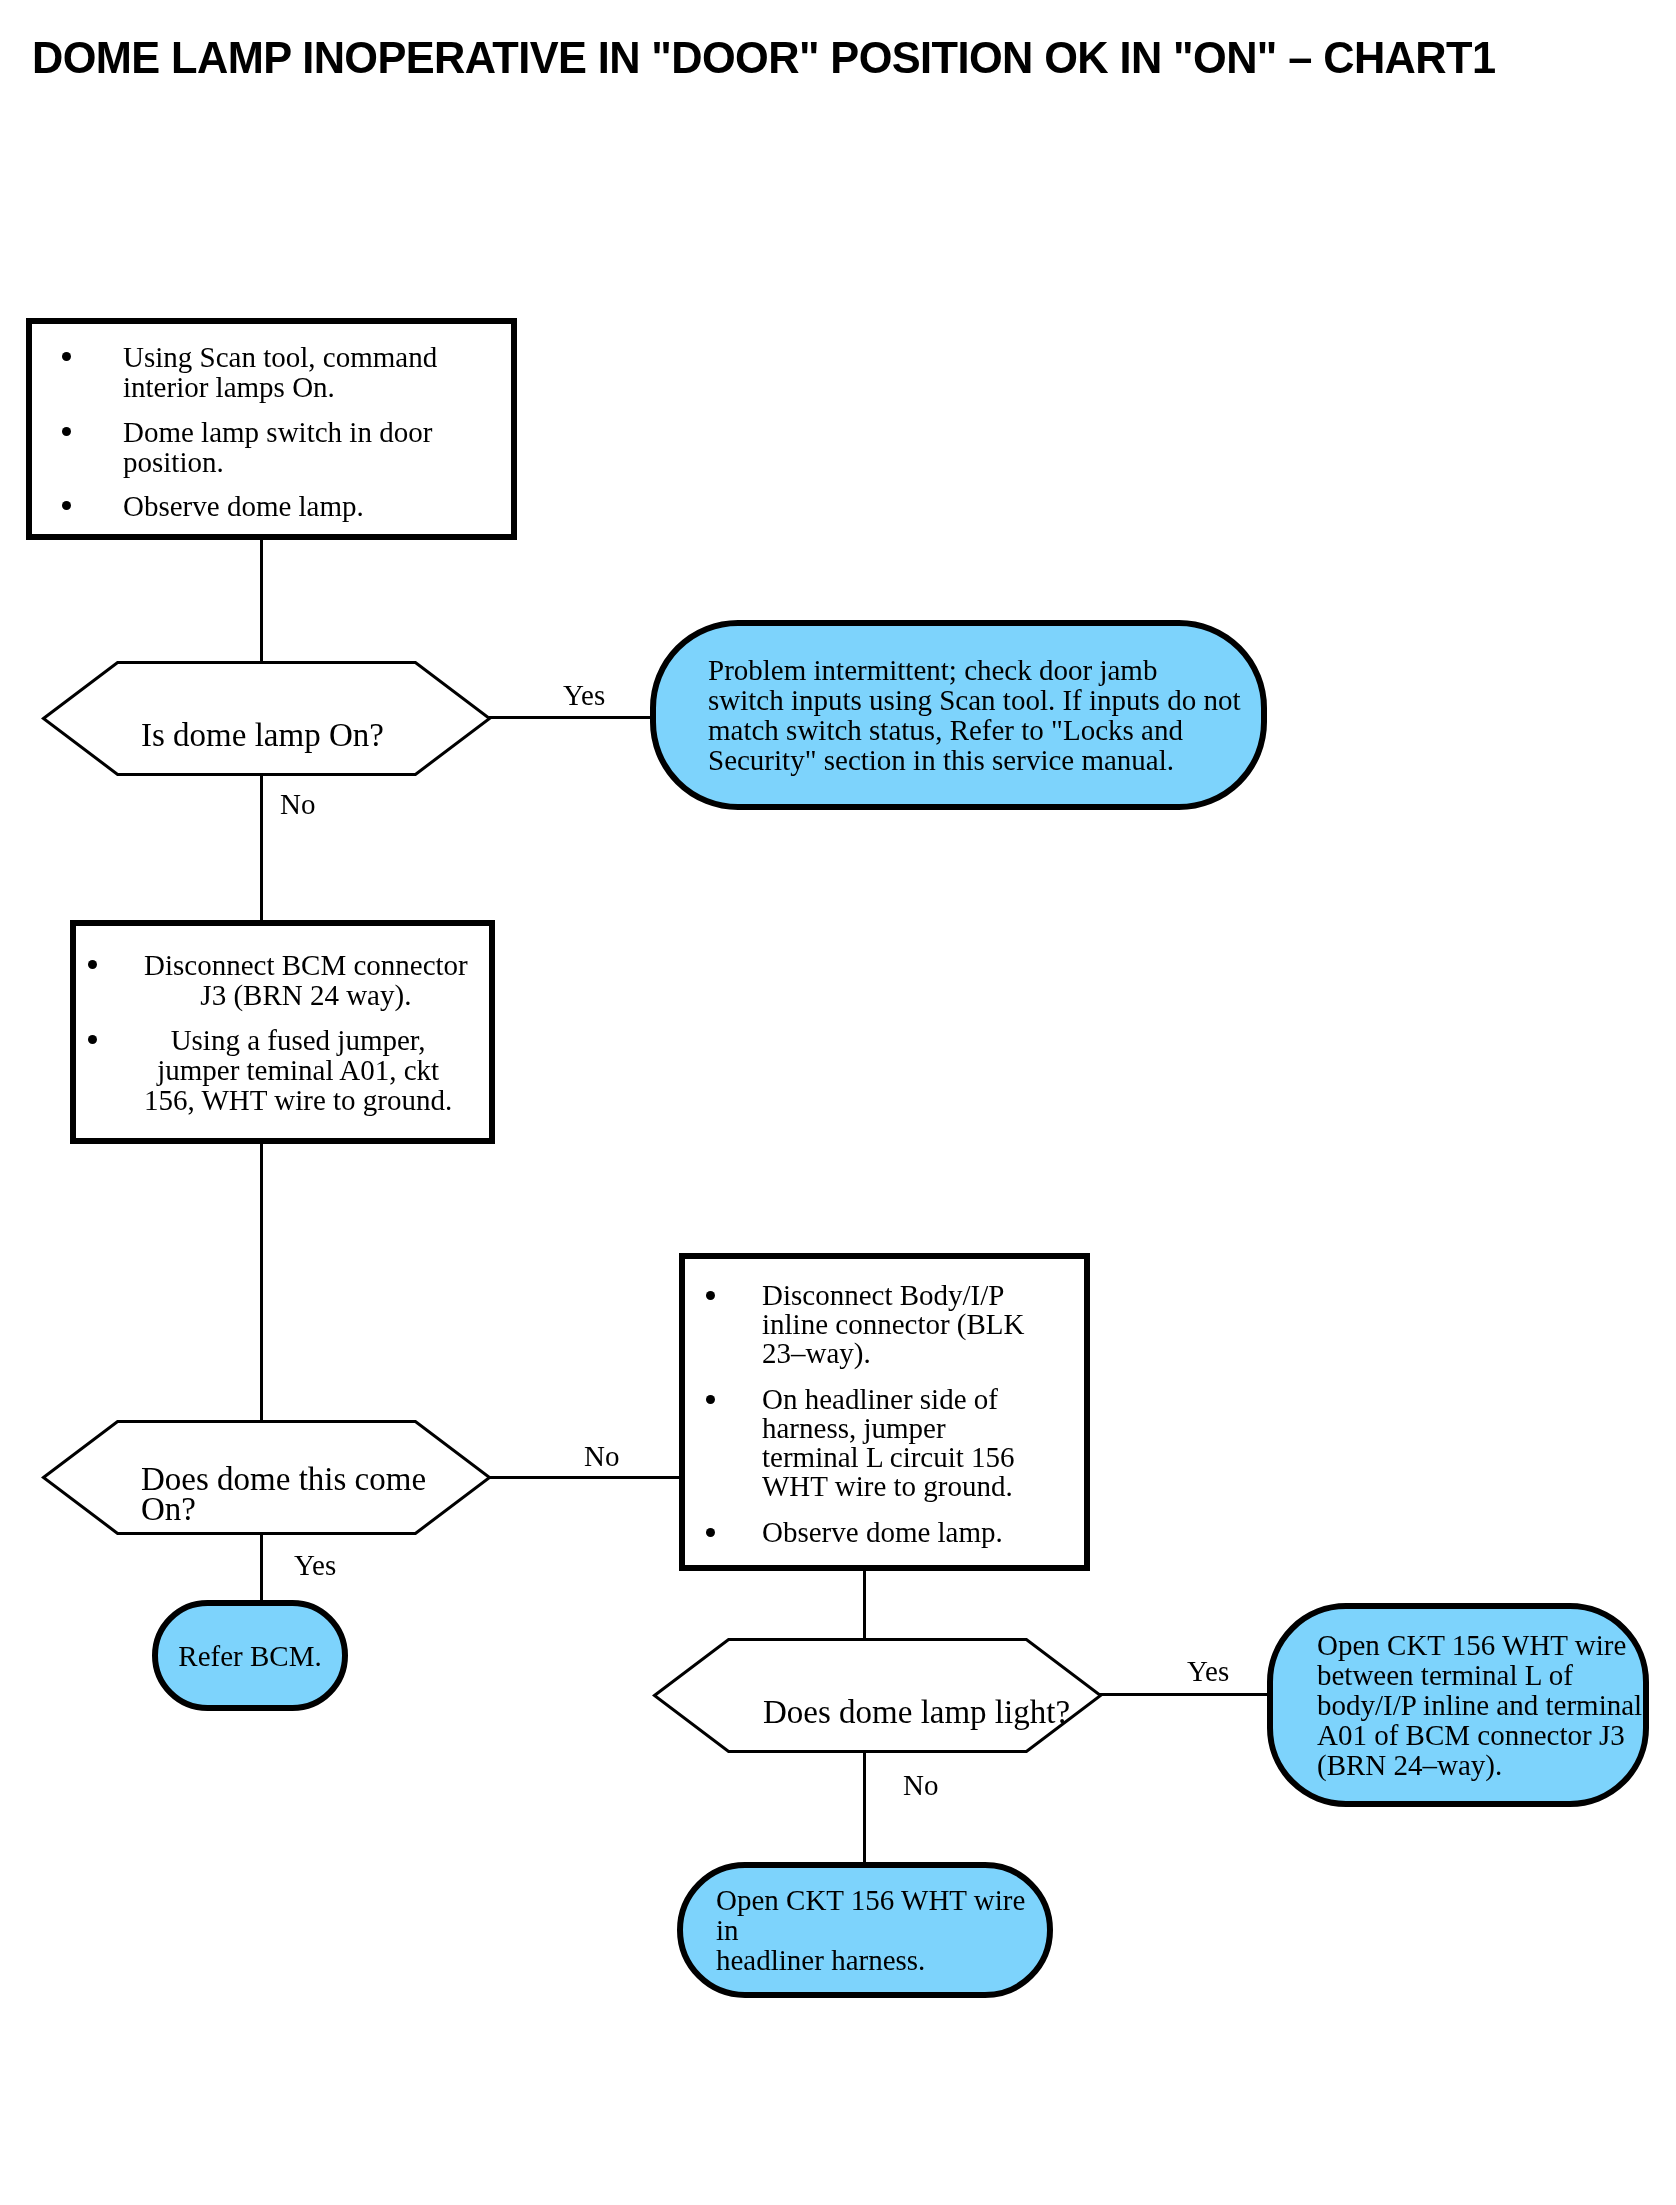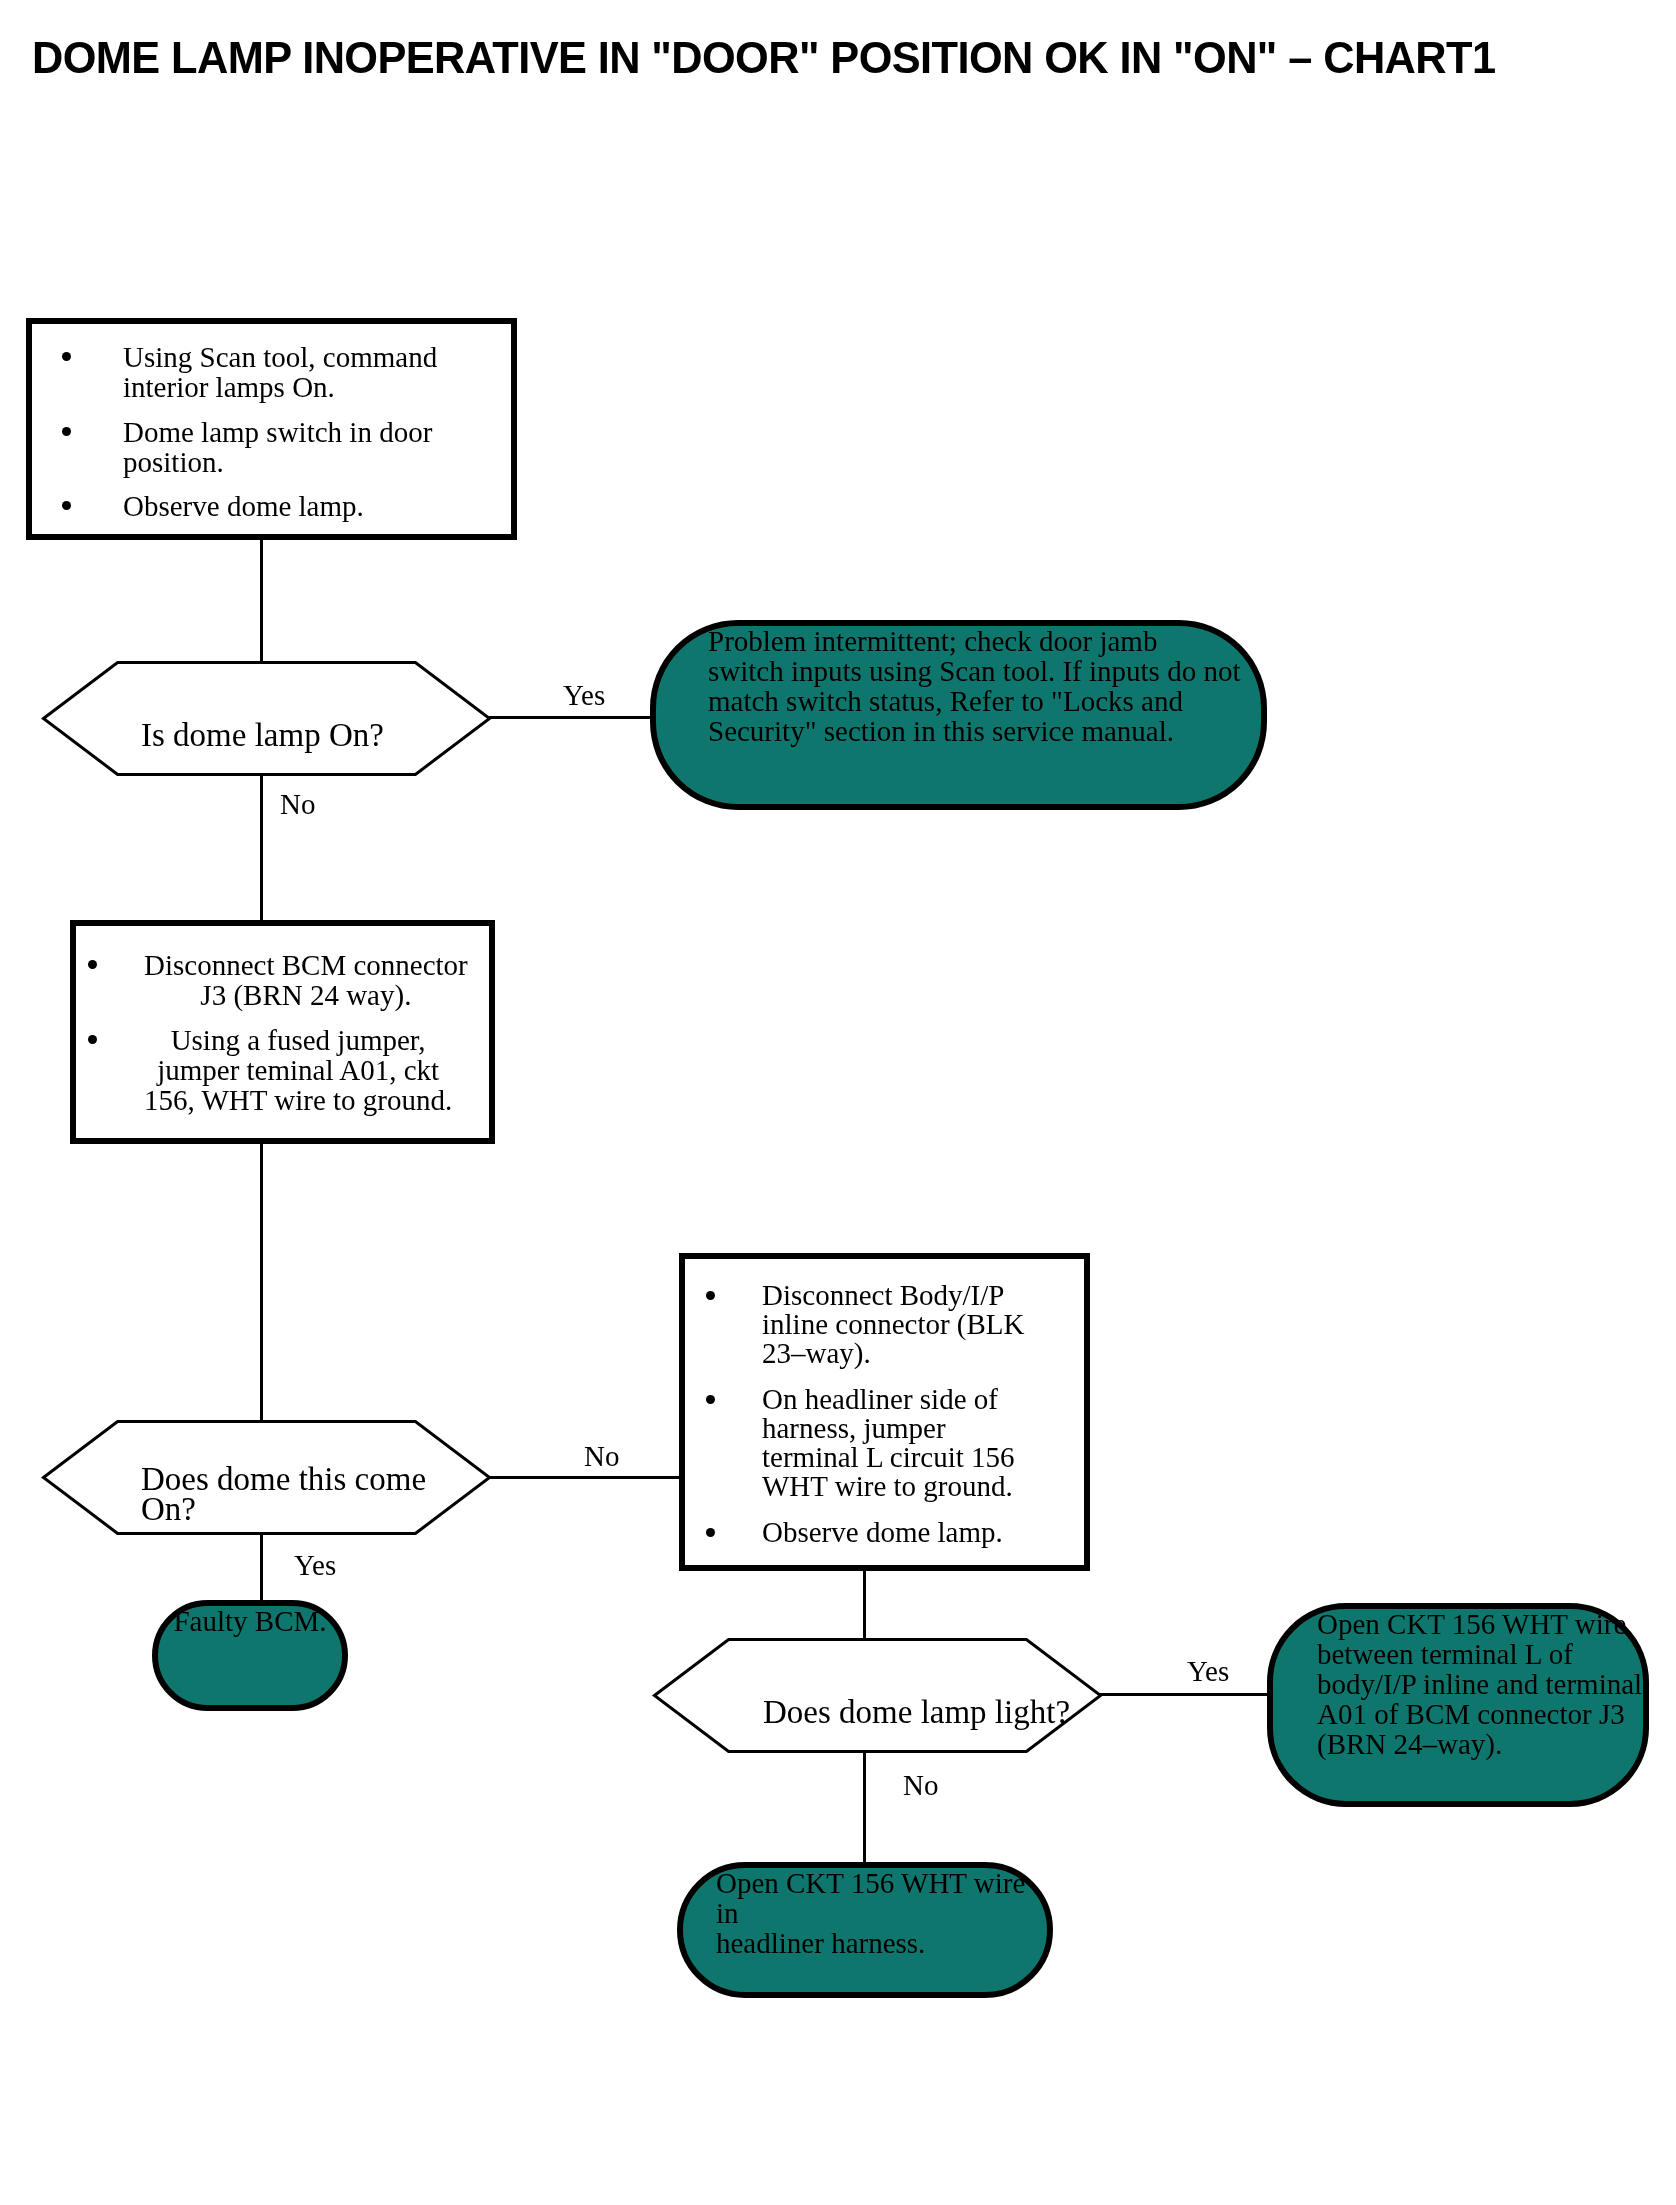--- a/index.html
+++ b/index.html
@@ -61,22 +61,22 @@
   }
   .d1{left:41px;top:660px;}
   .d2{left:41px;top:1419px;}
   .d3{left:652px;top:1637px;}
   .d1 .hextext,.d2 .hextext{left:100px;}
   .d3 .hextext{left:111px;}
   .stadium{
     position:absolute;
     border:6.7px solid #000;
     box-sizing:border-box;
-    background:#0f766e;
-    display:flex;align-items:flex-start;
+    background:#7dd3fc;
+    display:flex;align-items:center;
   }
   .stext{font-size:29px;line-height:30px;white-space:pre-line;}
   .st1{left:650px;top:620px;width:617px;height:190px;border-radius:88px;padding-left:52px;}
   .stFaulty{left:152px;top:1600px;width:196px;height:111px;border-radius:56px;justify-content:center;}
   .st2{left:1267px;top:1603px;width:382px;height:204px;border-radius:79px;padding-left:44px;}
   .st3{left:677px;top:1862px;width:376px;height:136px;border-radius:68px;padding-left:33px;}
   .lbl{position:absolute;font-size:29px;line-height:30px;}
   .lbl-yes1{left:563px;top:680px;}
   .lbl-no1{left:280px;top:789px;}
   .lbl-no2{left:584px;top:1441px;}
@@ -152,21 +152,21 @@
     <svg width="451" height="117" viewBox="0 0 742 192">
       <polygon points="4,96 126,4 616,4 738,96 616,188 126,188" fill="#ffffff" stroke="#000000" stroke-width="5"></polygon>
     </svg>
     <div class="hextext">Does dome this come
 On?</div>
   </div>
   <div class="lbl lbl-no2">No</div>
   <div class="lbl lbl-yes2">Yes</div>
 
   <div class="stadium stFaulty">
-    <div class="stext">Faulty BCM.</div>
+    <div class="stext">Refer BCM.</div>
   </div>
 
   <div class="rect box3">
     <div class="bullet">
       <span class="dot"></span>
       <span class="btext">Disconnect Body/I/P
 inline connector (BLK
 23–way).</span>
     </div>
     <div class="bullet">

